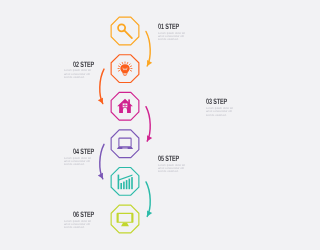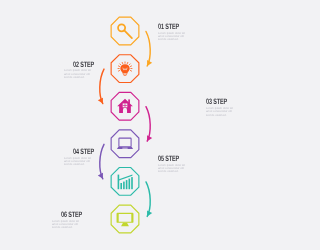--- a/index.html
+++ b/index.html
@@ -143,18 +143,18 @@
         <div class="body">Lorem ipsum dolor sit amet consectetur elit sed do eiusmod.</div>
       </div>
       <div class="txt left" style="top: 148px; left: 64px;">
         <div class="title"><span>04 STEP</span></div>
         <div class="body">Lorem ipsum dolor sit amet consectetur elit sed do eiusmod.</div>
       </div>
       <div class="txt right" style="top: 155px; left: 158px;">
         <div class="title"><span>05 STEP</span></div>
         <div class="body">Lorem ipsum dolor sit amet consectetur elit sed do eiusmod.</div>
       </div>
-      <div class="txt left" style="top: 211px; left: 52px;">
+      <div class="txt left" style="top: 211px; left: 64px;">
         <div class="title"><span>06 STEP</span></div>
         <div class="body">Lorem ipsum dolor sit amet consectetur elit sed do eiusmod.</div>
       </div>
     </div>
 </div>
 
 </body></html>

